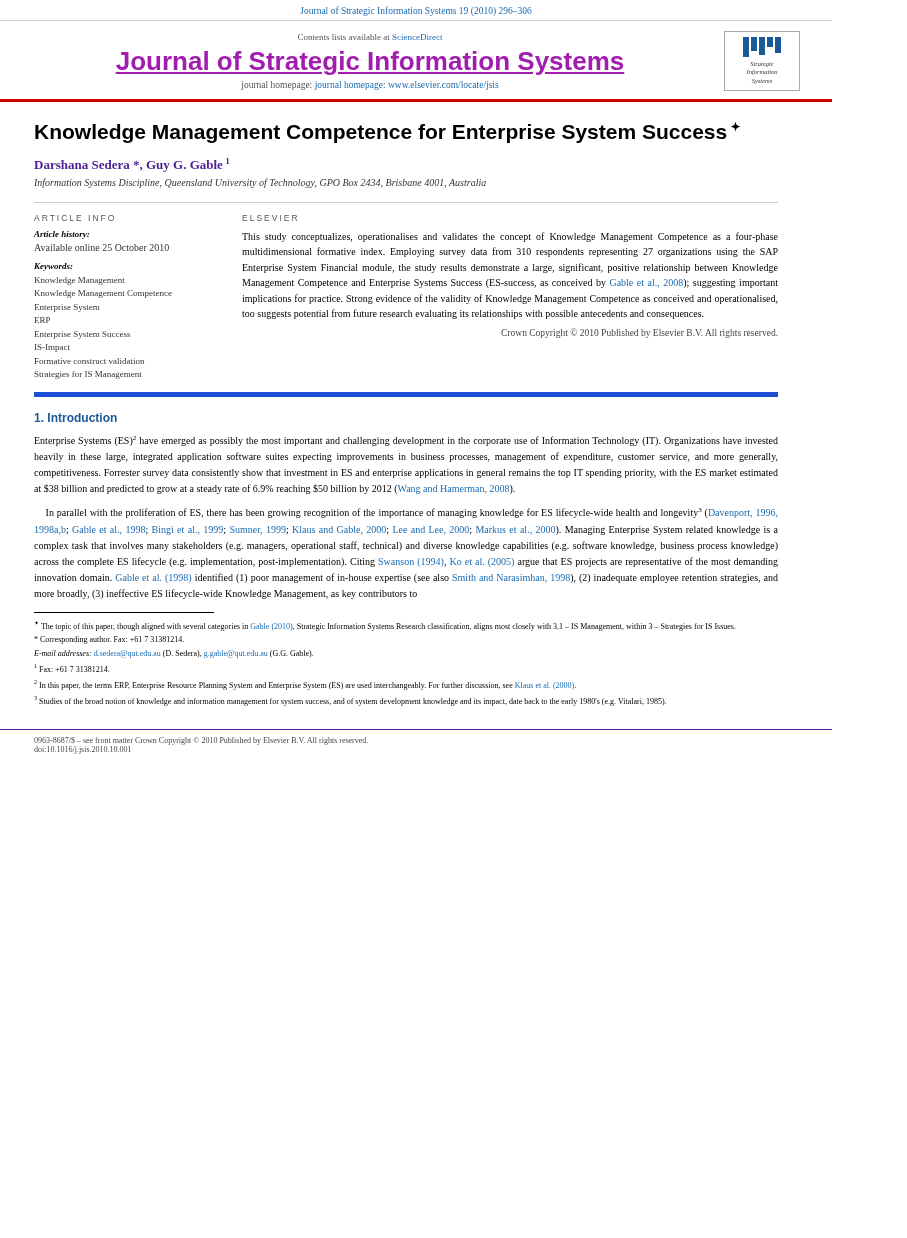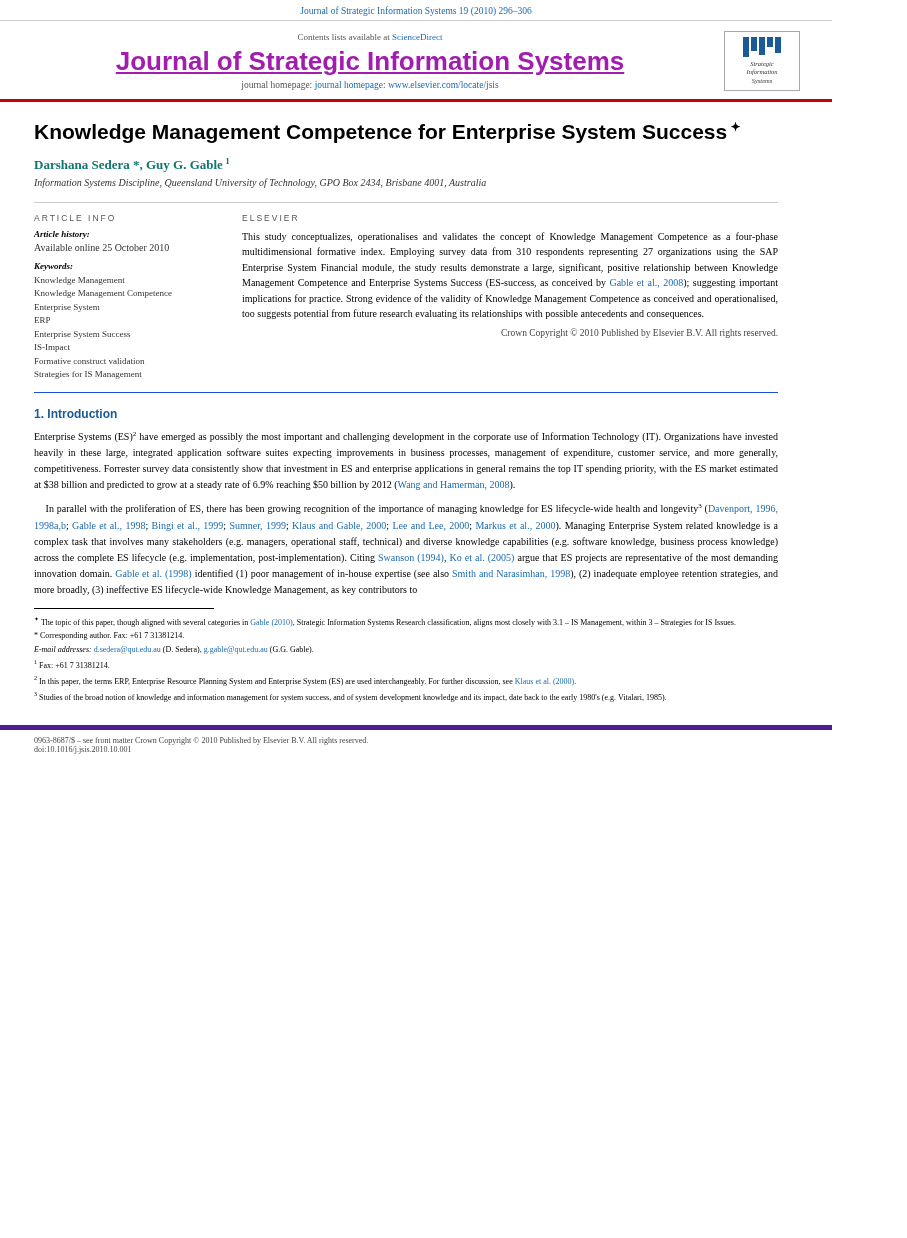--- a/index.html
+++ b/index.html
@@ -95,39 +95,39 @@
       line-height: 1.3;
       font-family: Arial, sans-serif;
     }
     .paper-title sup {
       font-size: 12px;
     }
     
     .authors {
       font-size: 13px;
       font-weight: bold;
-      color: #0f766e;
+      color: #4c1d95;
       margin-bottom: 4px;
     }
     .authors sup {
       font-size: 9px;
     }
     .affiliation {
       font-size: 10px;
       font-style: italic;
       color: #333;
       margin-bottom: 14px;
     }
     
     .two-col {
       display: flex;
       gap: 18px;
       margin-bottom: 14px;
       border-top: 1px solid #ccc;
-      border-bottom: 1px solid #1d4ed8;
+      border-bottom: 5px solid #1d4ed8;
       padding: 10px 0;
     }
     .left-col {
       width: 190px;
       flex-shrink: 0;
     }
     .right-col {
       flex: 1;
     }
     .section-label {
@@ -210,21 +210,21 @@
       margin-bottom: 2px;
     }
     .footnote-text .link {
       color: #1a6ab0;
     }
     .footnote-text sup {
       font-size: 6px;
     }
     
     .bottom-bar {
-      border-top: 5px solid #4c1d95;
+      border-top: 1px solid #4c1d95;
       padding: 6px 34px;
       font-size: 8px;
       color: #444;
       margin-top: 10px;
     }
     .bottom-doi {
       font-size: 8px;
       color: #444;
     }
     

